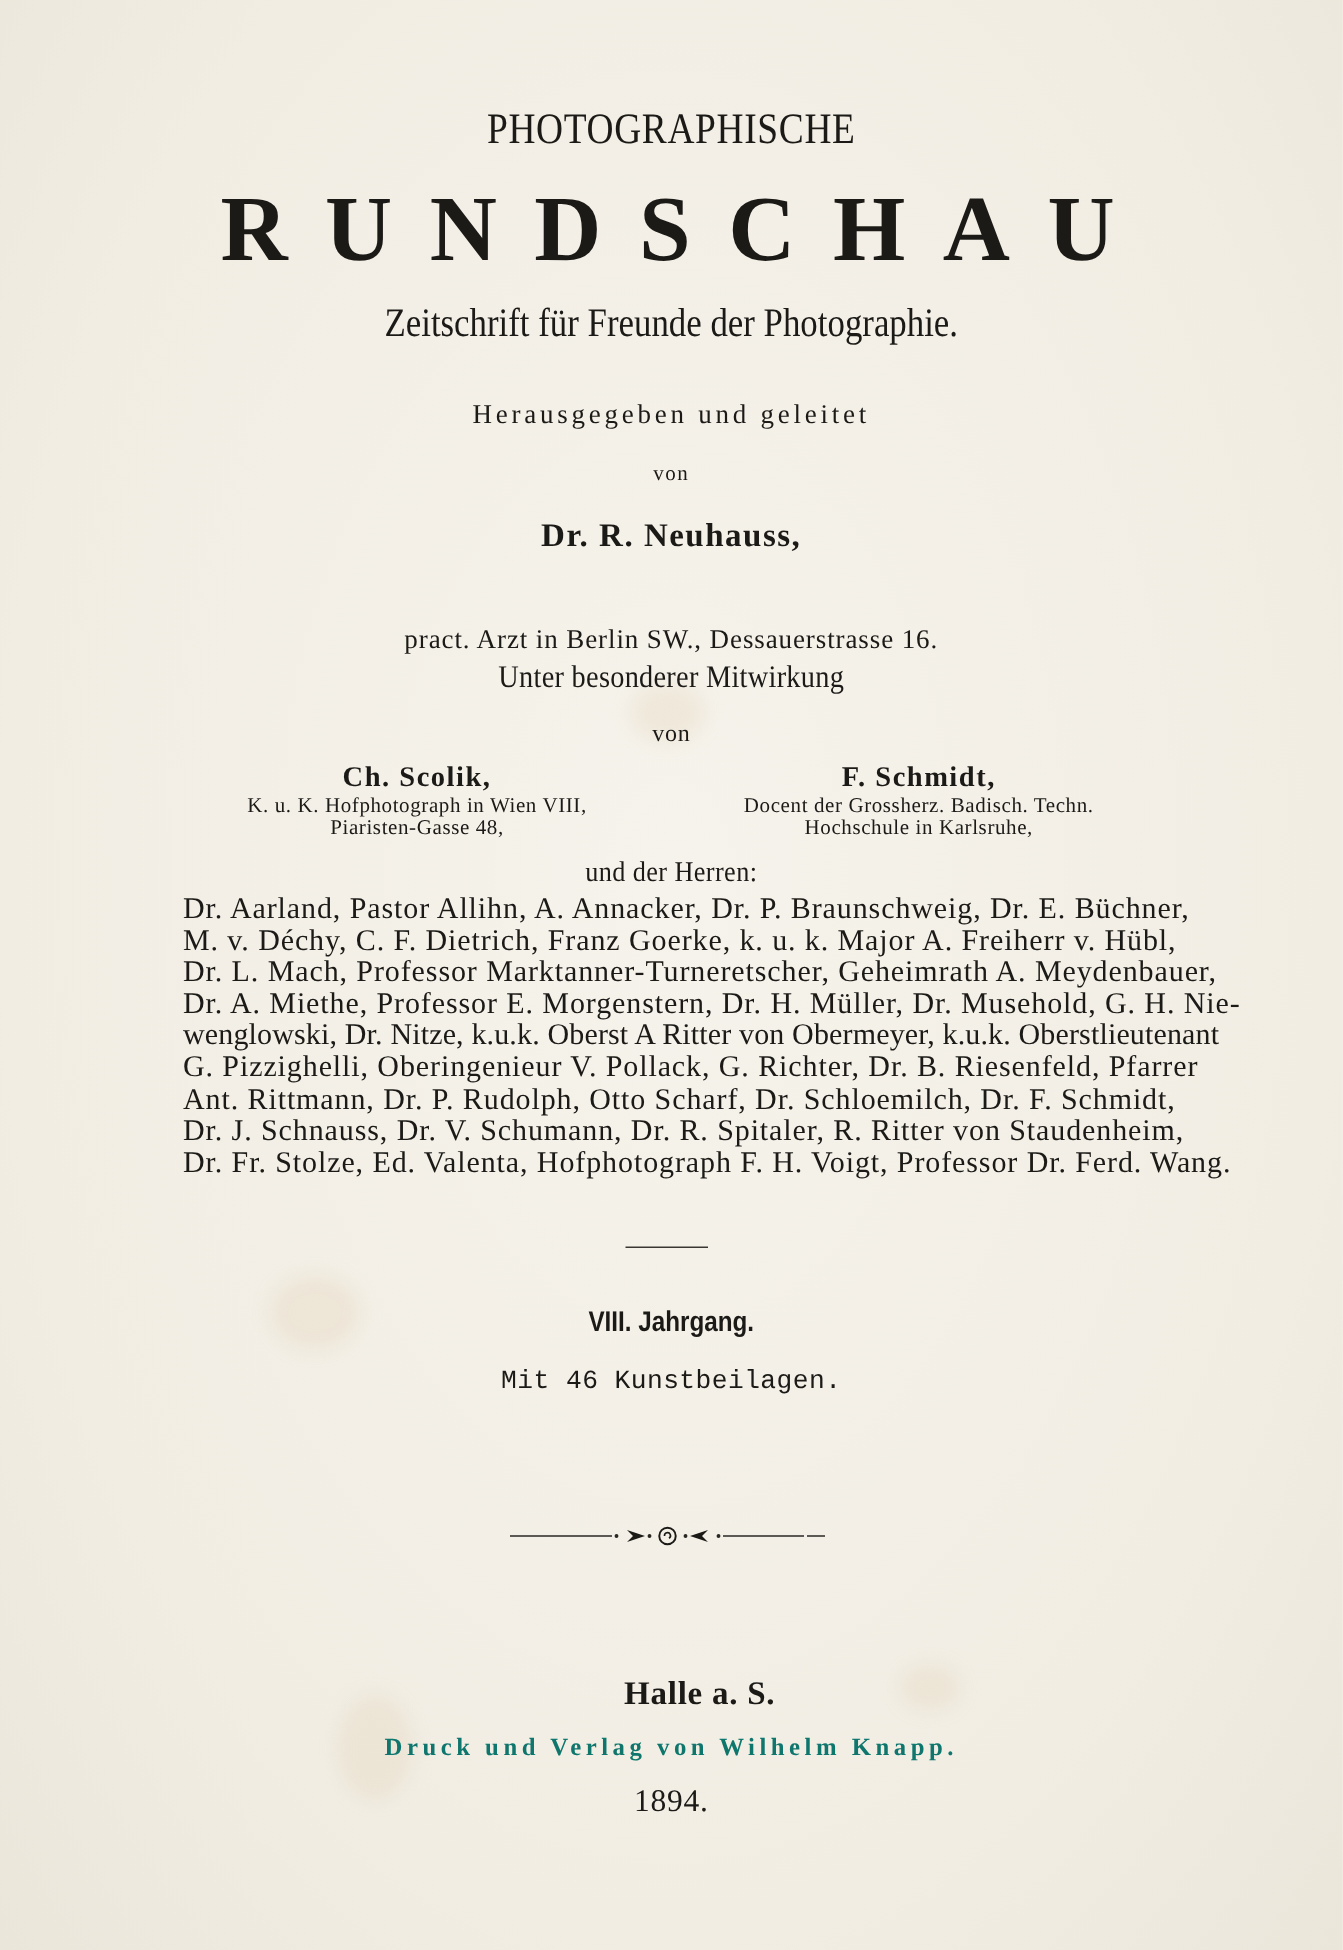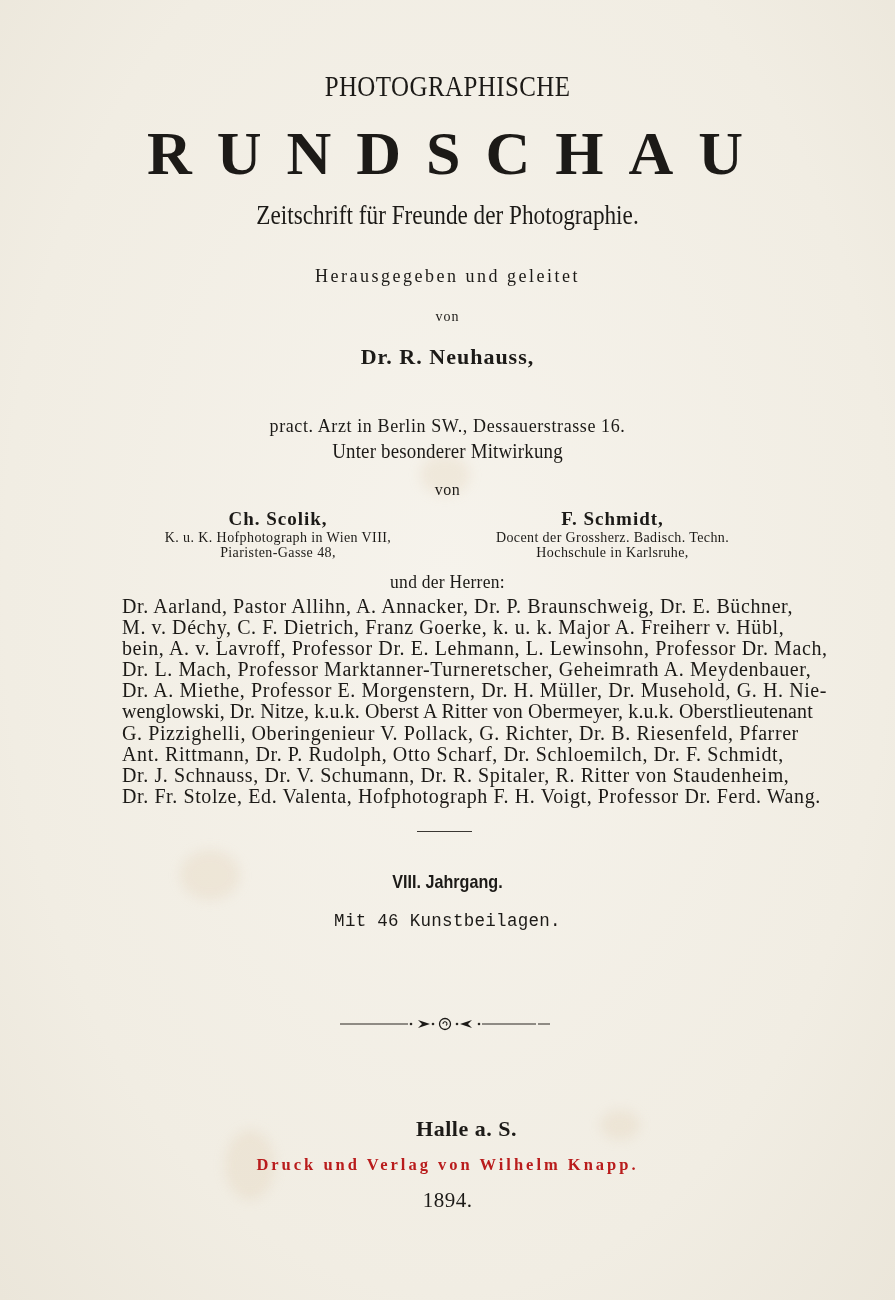--- a/index.html
+++ b/index.html
@@ -28,21 +28,21 @@
     .col .name { font-size: 19px; font-weight: bold; letter-spacing: 1px; }
     .col .line { font-size: 14px; line-height: 15px; letter-spacing: 0.4px; }
     .herren { top: 571px; font-size: 19px; letter-spacing: 0.3px; transform: scaleX(0.92); transform-origin: center; }
     .contrib { position: absolute; left: 122px; width: 652px; top: 596px; font-size: 20px; line-height: 21.1px; }
     .contrib .cl { display: block; text-align: justify; text-align-last: justify; white-space: nowrap; letter-spacing: 0.6px; }
     .rule { position: absolute; left: 417px; top: 831px; width: 55px; height: 1px; background: #3a3733; }
     .jahrgang { top: 871px; font-family: "Liberation Sans", "DejaVu Sans", sans-serif; font-weight: bold; font-size: 19px; transform: scaleX(0.85); transform-origin: center; }
     .beilagen { top: 911px; font-family: "Liberation Mono", "DejaVu Sans Mono", monospace; font-size: 17.5px; letter-spacing: 0.3px; }
     .ornament { position: absolute; left: 340px; top: 1014px; width: 210px; height: 20px; }
     .place { top: 1116px; font-size: 22px; font-weight: bold; letter-spacing: 0.5px; margin-left: 19px; }
-    .publisher { top: 1155px; font-size: 16.5px; letter-spacing: 3px; font-weight: bold; color: #b91c1c; }
+    .publisher { top: 1155px; font-size: 16.5px; letter-spacing: 3px; font-weight: bold; color: #0f766e; }
     .year { top: 1188px; font-size: 21px; letter-spacing: 0.5px; }
     .stain { position: absolute; border-radius: 50%; background: rgba(214, 190, 150, 0.18); filter: blur(6px); }
   </style>
 </head>
 <body>
 
 <div class="page">
 
   <div class="stain" style="left:180px;top:850px;width:60px;height:50px;"></div>
   <div class="stain" style="left:225px;top:1130px;width:50px;height:70px;"></div>
@@ -70,21 +70,20 @@
     <div class="name">F. Schmidt,</div>
     <div class="line">Docent der Grossherz. Badisch. Techn.</div>
     <div class="line">Hochschule in Karlsruhe,</div>
   </div>
 
   <div class="ctr herren">und der Herren:</div>
 
   <div class="contrib">
     <span class="cl">Dr. Aarland, Pastor Allihn, A. Annacker, Dr. P. Braunschweig, Dr. E. Büchner,</span>
     <span class="cl">M. v. Déchy, C. F. Dietrich, Franz Goerke, k. u. k. Major A. Freiherr v. Hübl,</span>
-    <span class="cl">bein, A. v. Lavroff, Professor Dr. E. Lehmann, L. Lewinsohn, Professor Dr. Mach,</span>
     <span class="cl">Dr. L. Mach, Professor Marktanner-Turneretscher, Geheimrath A. Meydenbauer,</span>
     <span class="cl">Dr. A. Miethe, Professor E. Morgenstern, Dr. H. Müller, Dr. Musehold, G. H. Nie-</span>
     <span class="cl" style="letter-spacing:0.1px;">wenglowski, Dr. Nitze, k.u.k. Oberst A Ritter von Obermeyer, k.u.k. Oberstlieutenant</span>
     <span class="cl">G. Pizzighelli, Oberingenieur V. Pollack, G. Richter, Dr. B. Riesenfeld, Pfarrer</span>
     <span class="cl">Ant. Rittmann, Dr. P. Rudolph, Otto Scharf, Dr. Schloemilch, Dr. F. Schmidt,</span>
     <span class="cl">Dr. J. Schnauss, Dr. V. Schumann, Dr. R. Spitaler, R. Ritter von Staudenheim,</span>
     <span class="cl">Dr. Fr. Stolze, Ed. Valenta, Hofphotograph F. H. Voigt, Professor Dr. Ferd. Wang.</span>
   </div>
 
   <div class="rule"></div>

